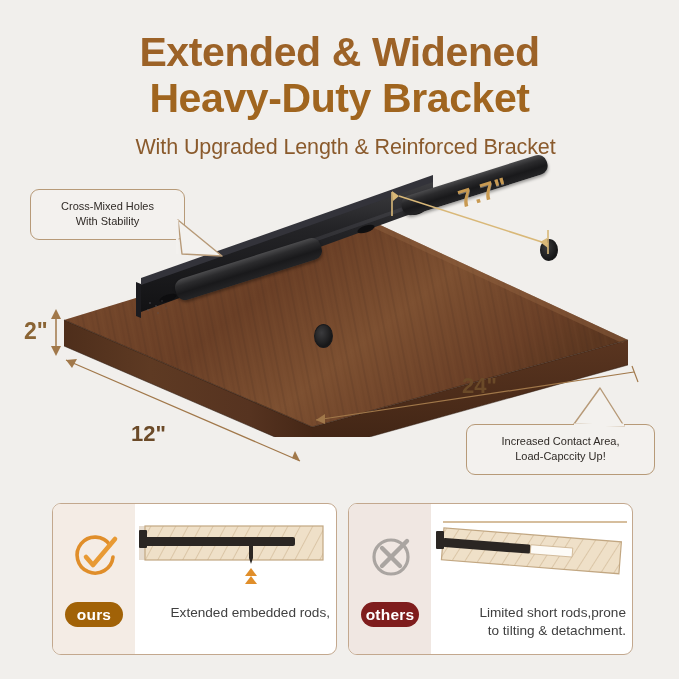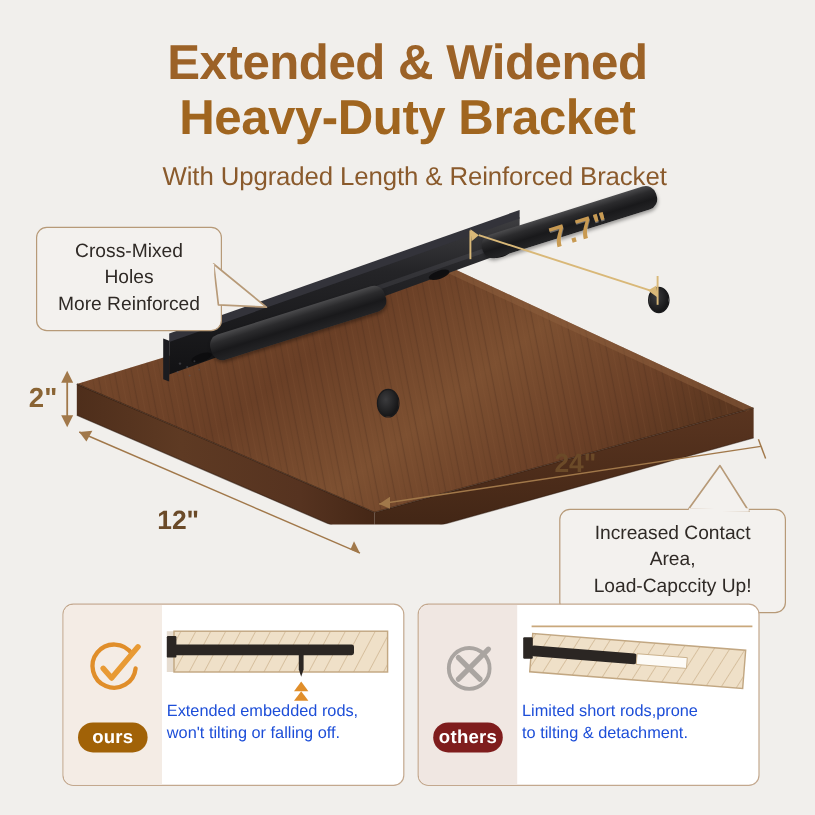--- a/index.html
+++ b/index.html
@@ -91,21 +91,21 @@
     text-shadow: 0 1px 0 rgba(255,255,255,.35);
   }
 
   
   .callout {
     position: absolute;
     border: 1.4px solid #b79a78;
     border-radius: 9px;
     background: #f3f1ee;
     color: #2f2a26;
-    font-size: 16px;
+    font-size: 11px;
     line-height: 1.38;
     text-align: center;
     padding: 9px 12px 10px;
     box-sizing: border-box;
   }
   .callout-1 { left: 30px; top: 189px; width: 155px; }
   .callout-2 { left: 466px; top: 424px; width: 189px; }
 
   
   .panels {
@@ -160,25 +160,25 @@
     left: 17px;
     top: 28px;
     width: 50px;
     height: 50px;
   }
 
   .panel-caption {
     position: absolute;
     left: 86px;
     right: 6px;
-    top: 80px;
-    text-align: left;
+    top: 100px;
+    text-align: right;
     font-size: 13.6px;
     line-height: 1.34;
-    color: #1d4ed8;
+    color: #404040;
   }
   .panel-figure {
     position: absolute;
     left: 82px;
     top: 4px;
     width: 203px;
     height: 92px;
   }
 </style>
 </head>
@@ -328,21 +328,21 @@
         </g>
         <polygon points="66,190 72,198 77,189" fill="#a1784a"></polygon>
         <polygon points="300,291 292,288 295,281" fill="#a1784a"></polygon>
       </svg>
     </div>
     <div class="dim" style="left:131px;top:251px;font-size:22px;color:#6b4a28;">12"</div>
   </div>
 
   <div class="callout callout-1">
     <div>Cross-Mixed Holes</div>
-    <div>More Reinforced</div>
+    <div>With Stability</div>
   </div>
   <div style="position:absolute;left:176px;top:218px;width:60px;height:52px;">
     <svg width="60" height="52" viewBox="0 0 60 52">
       <path d="M2,2 L46,38 L6,36 Z" fill="#f3f1ee" stroke="#b79a78" stroke-width="1.4" stroke-linejoin="round"></path>
       <line x1="1" y1="2" x2="1" y2="36" stroke="#f3f1ee" stroke-width="3"></line>
     </svg>
   </div>
 
   <div class="callout callout-2">
     <div>Increased Contact Area,</div>
@@ -390,21 +390,20 @@
 
           <g fill="#e08e2a">
             <polygon points="116,60 122,68 110,68"></polygon>
             <polygon points="116,68 122,76 110,76"></polygon>
           </g>
         </svg>
       </div>
 
       <div class="panel-caption">
         <div>Extended embedded rods,</div>
-        <div>won't tilting or falling off.</div>
       </div>
     </div>
 
     <div class="panel others">
       <div class="panel-side"></div>
 
       <div class="mark-icon">
         <svg width="50" height="50" viewBox="0 0 50 50">
           <circle cx="25" cy="25" r="17" fill="none" stroke="#aaa5a1" stroke-width="3.2"></circle>
           <path d="M16,16 L34,34" fill="none" stroke="#aaa5a1" stroke-width="4.4" stroke-linecap="round"></path>

